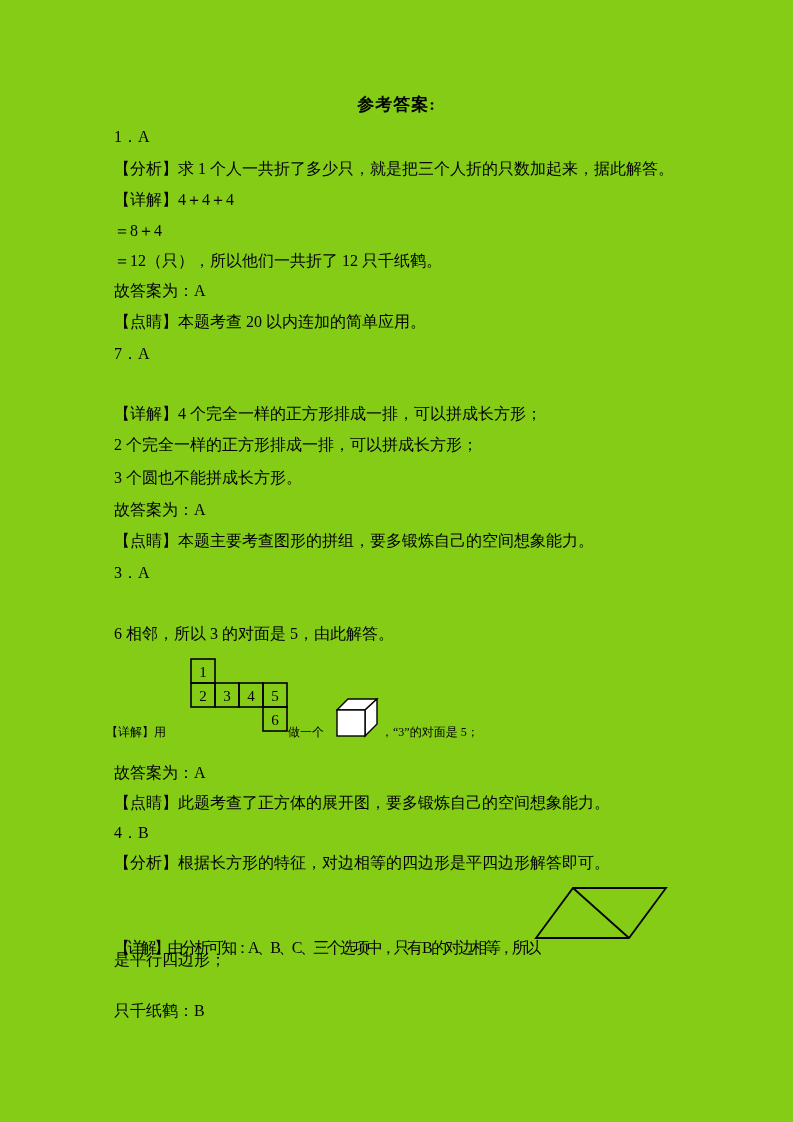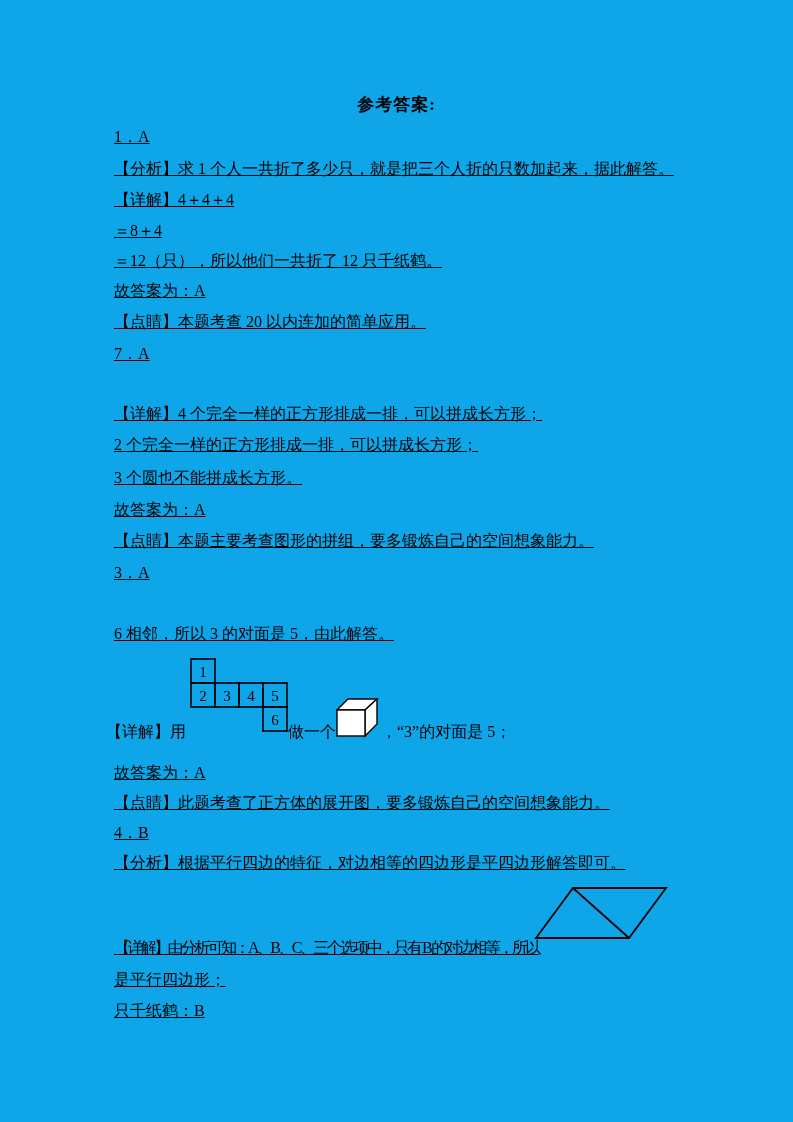--- a/index.html
+++ b/index.html
@@ -1,36 +1,36 @@
 <!DOCTYPE html>
 <html><head>
 <meta charset="utf-8">
 <style>
   html,body{margin:0;padding:0;background:#ffffff;}
   .page{
     position:relative;
     width:793px;height:1122px;
-    background:#0ea5e9;
+    background:#84cc16;
     color:#000000;
     font-family:"Liberation Serif","DejaVu Serif",serif;
     overflow:hidden;
   }
   .title{
     position:absolute;top:93px;left:0;width:100%;
     text-align:center;font-size:17px;font-weight:bold;
     margin:0;letter-spacing:1px;
   }
   .line{
     position:absolute;left:114px;
-    font-size:16px;line-height:20px;white-space:pre;text-decoration:underline;
+    font-size:16px;line-height:20px;white-space:pre;
   }
   .squeeze{letter-spacing:-2.6px;}
   .seg{
     position:absolute;
-    font-size:16px;line-height:20px;white-space:pre;
+    font-size:12px;line-height:20px;white-space:pre;
   }
   .fig{position:absolute;}
   .net-num{
     font-family:"Liberation Serif","DejaVu Serif",serif;
     font-size:15px;
   }
 </style>
 </head>
 <body>
 
@@ -86,26 +86,26 @@
       <rect x="1" y="12" width="28" height="26"></rect>
     </g>
   </svg>
 
   <div class="seg" style="left:381px;top:722px">，“3”的对面是 5；</div>
 
   <div class="line" style="top:763px">故答案为：A</div>
   <div class="line" style="top:793px">【点睛】此题考查了正方体的展开图，要多锻炼自己的空间想象能力。</div>
 
   <div class="line" style="top:823px">4．B</div>
-  <div class="line" style="top:853px">【分析】根据平行四边的特征，对边相等的四边形是平四边形解答即可。</div>
+  <div class="line" style="top:853px">【分析】根据长方形的特征，对边相等的四边形是平四边形解答即可。</div>
 
   <svg class="fig" style="left:532px;top:885px" width="140" height="57" viewBox="0 0 140 57">
     <g fill="none" stroke="#000000" stroke-width="1.8" stroke-linejoin="miter">
       <polygon points="41,3 134,3 97,53 4,53"></polygon>
       <line x1="41" y1="3" x2="97" y2="53"></line>
     </g>
   </svg>
 
   <div class="line squeeze" style="top:938px">【详解】由分析可知：A、B、C、三个选项中，只有 B 的对边相等，所以</div>
-  <div class="line" style="top:970px">是平行四边形；</div>
+  <div class="line" style="top:950px">是平行四边形；</div>
   <div class="line" style="top:1001px">只千纸鹤：B</div>
 
 </div>
 
 </body></html>

